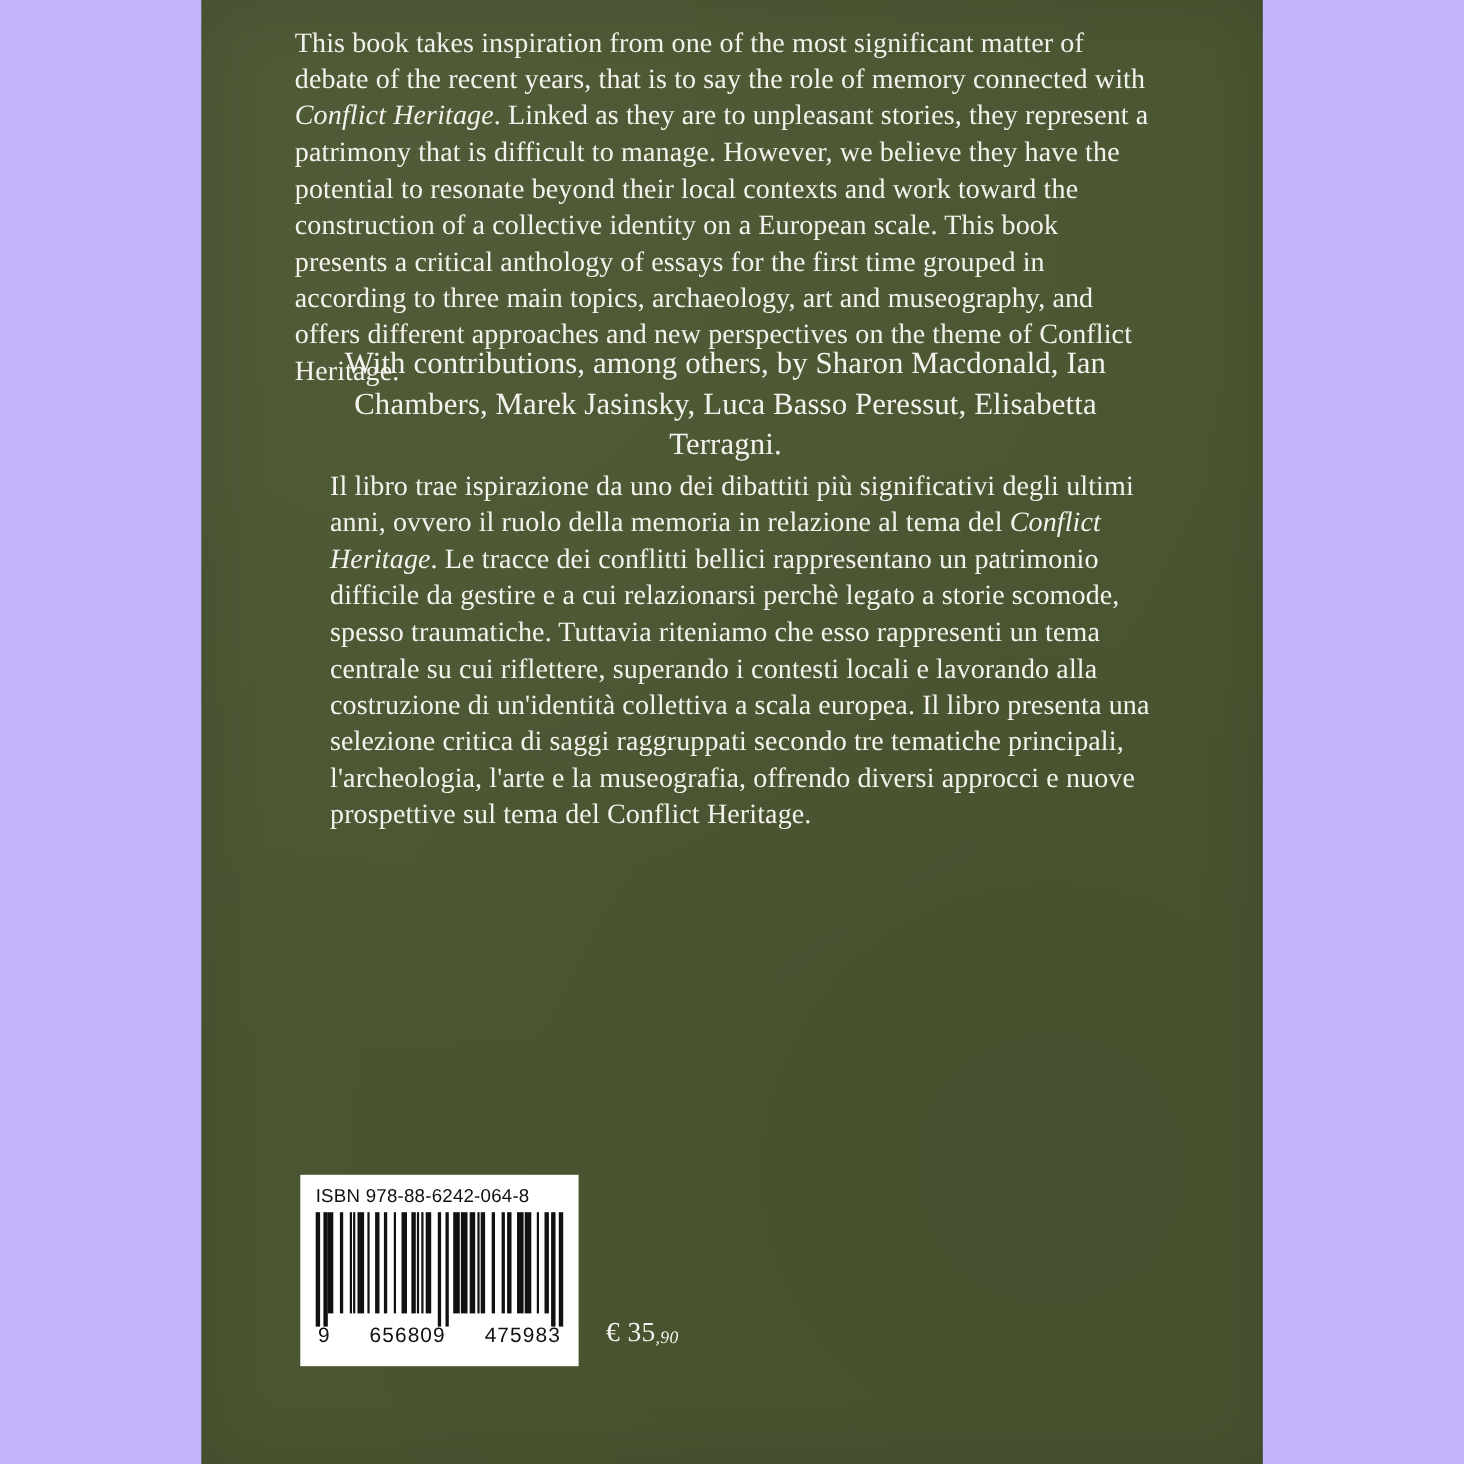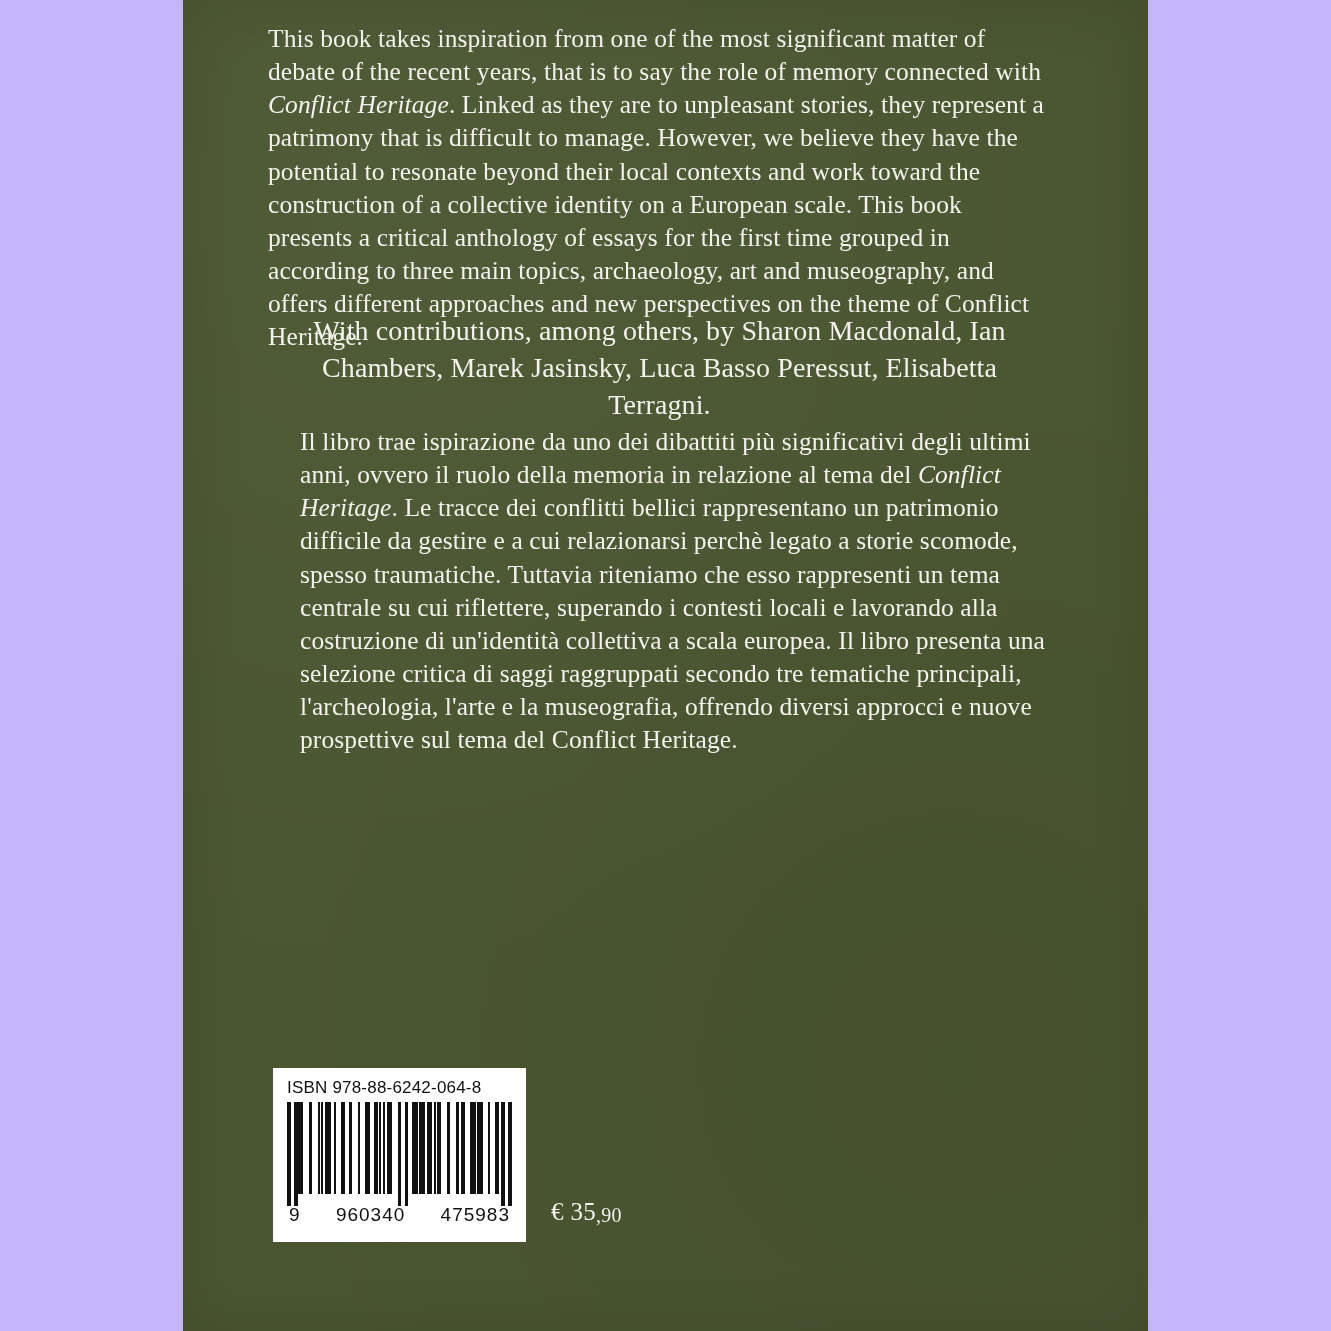--- a/index.html
+++ b/index.html
@@ -106,24 +106,25 @@
   #price {
     position: absolute;
     left: 368px;
     top: 1198px;
     color: #f3f2ec;
     font-size: 25px;
     font-family: "Liberation Serif", serif;
     letter-spacing: 0.3px;
   }
   #price sub {
-    font-size: 20px;
+    font-size: 16px;
     vertical-align: baseline;
     position: relative;
     top: 2px;
+    font-style: italic;
   }
   .vignette {
     position: absolute;
     inset: 0;
     pointer-events: none;
     box-shadow: inset 0 0 60px rgba(0,0,0,0.10);
   }
 </style>
 </head>
 <body>
@@ -200,21 +201,21 @@
           <i style="width: 1.87903px;"></i>
           <i class="sp" style="width: 5.6371px;"></i>
           <i style="width: 3.75806px;"></i>
           <i class="sp" style="width: 1.87903px;"></i>
           <i class="tall" style="width: 3.75806px;"></i>
           <i class="sp" style="width: 3.75806px;"></i>
           <i class="tall" style="width: 3.75806px;"></i>
         </div>
       <div id="digits">
         <span>9</span>
-        <span>960340</span>
+        <span>656809</span>
         <span>475983</span>
       </div>
     </div>
 
     <div id="price"><span>€</span>&nbsp;<span>35</span><sub>,90</sub></div>
 
     <div class="vignette"></div>
   </div>
 </div>
 

